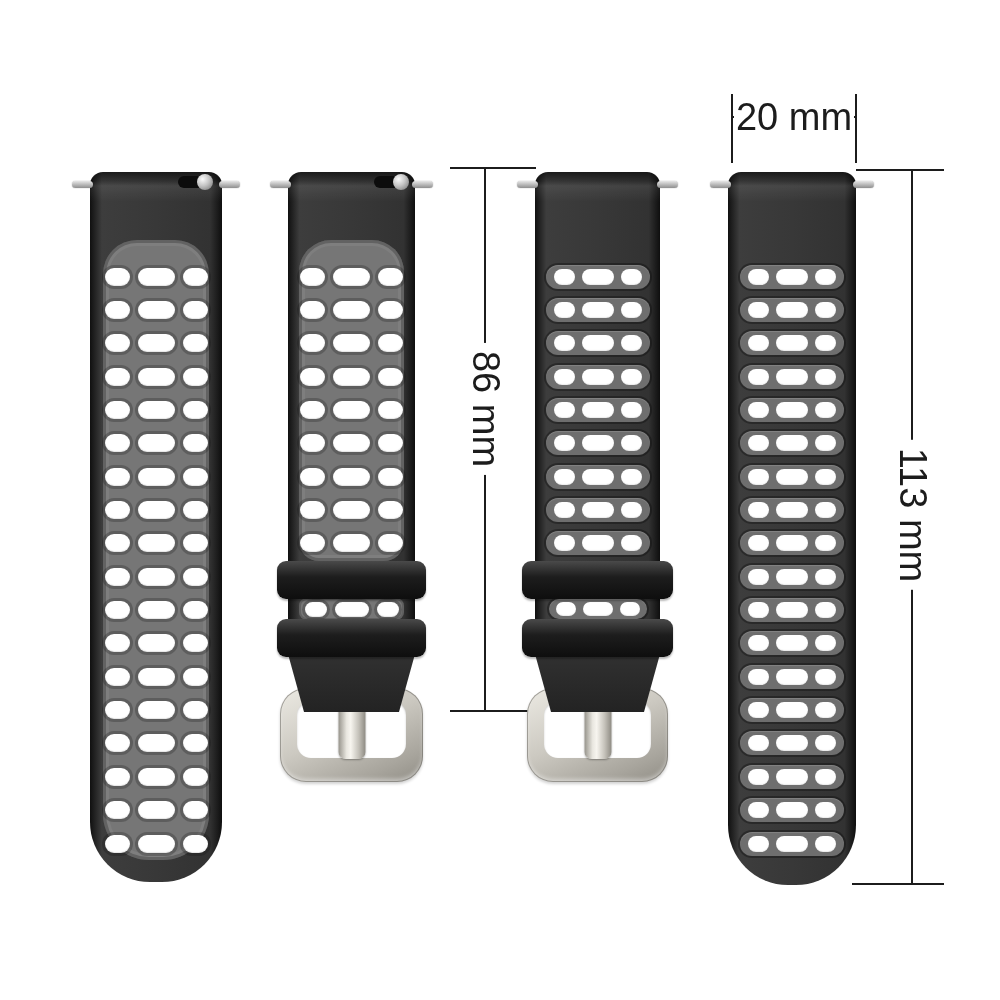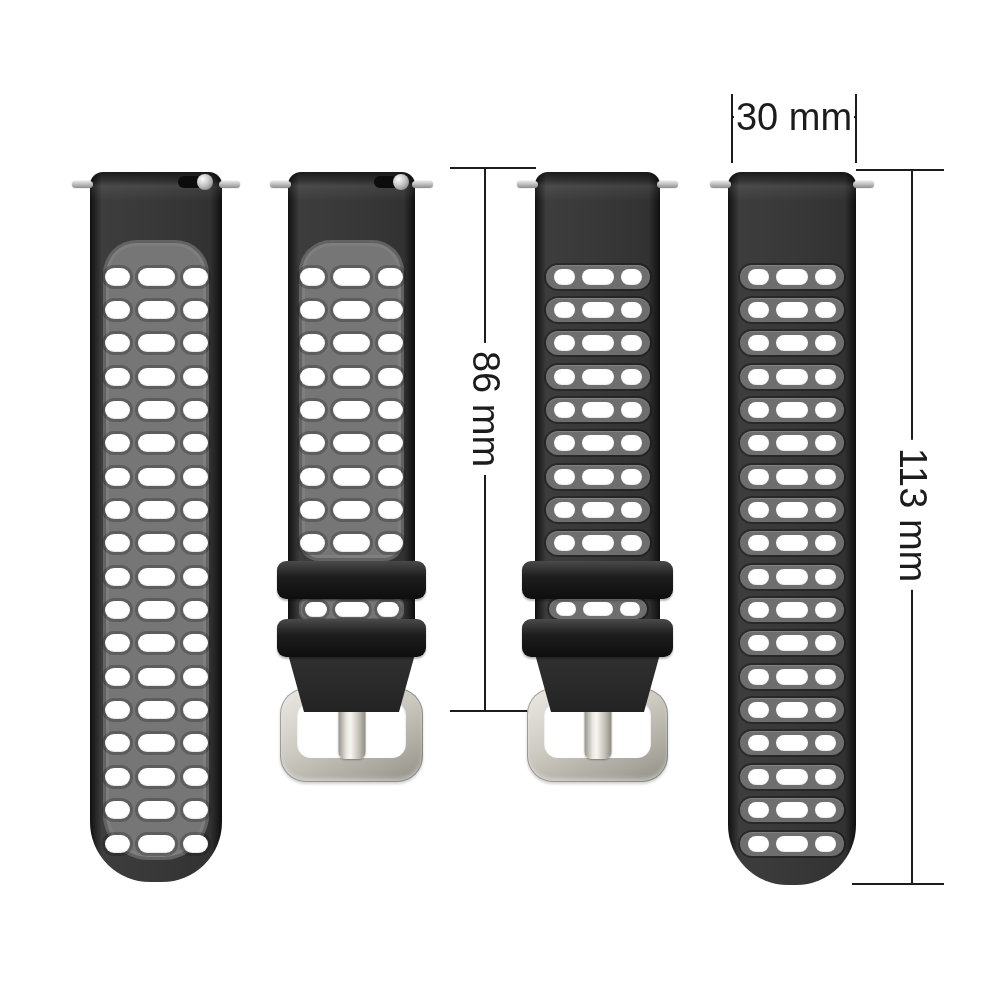--- a/index.html
+++ b/index.html
@@ -515,21 +515,21 @@
             <div class="hole hole-s"></div>
           </div>
         </div>
       </div>
   </div>
 
   <div class="dim t20l"></div>
   <div class="dim t20r"></div>
   <div class="dim l20"></div>
   <div class="dim-label lbl-20">
-    <span>30 mm</span>
+    <span>20 mm</span>
   </div>
 
   <div class="dim v86"></div>
   <div class="dim t86t"></div>
   <div class="dim t86b"></div>
   <div class="dim-label lbl-v lbl-86">86 mm</div>
 
   <div class="dim v113"></div>
   <div class="dim t113t"></div>
   <div class="dim t113b"></div>

